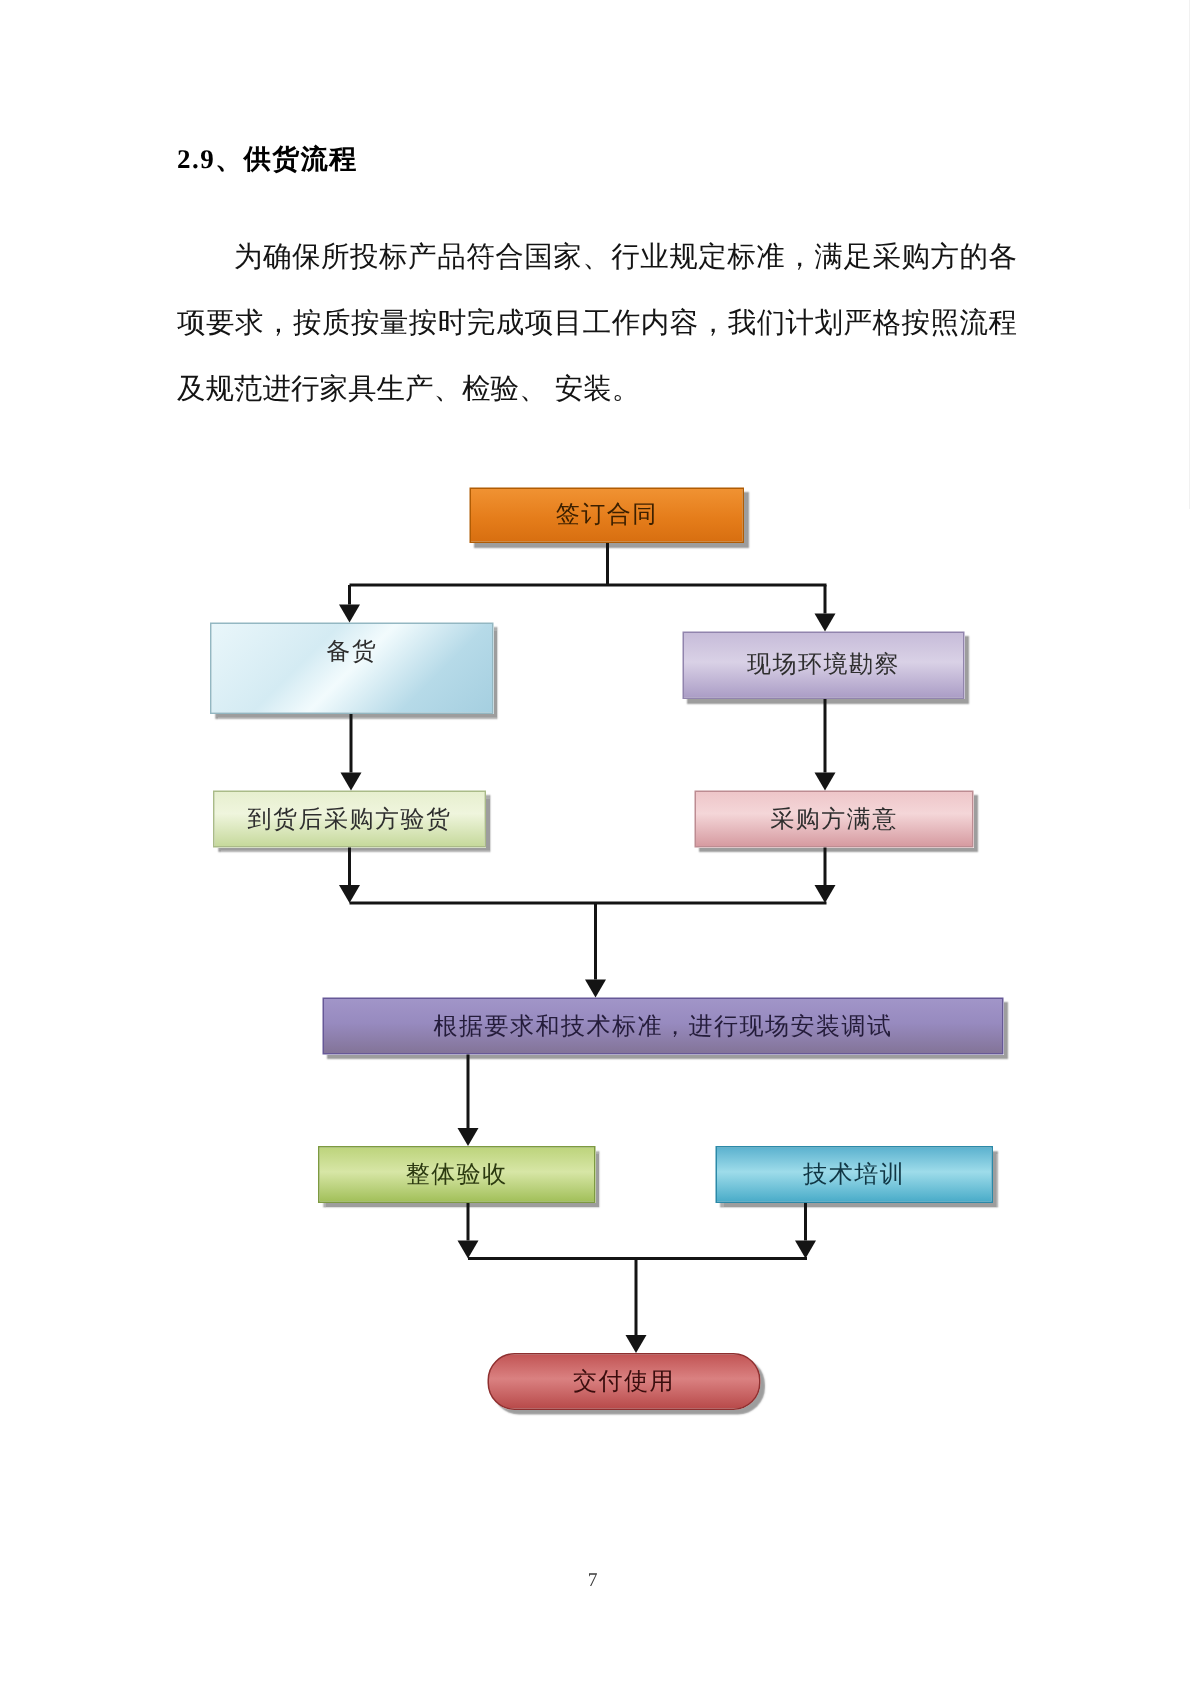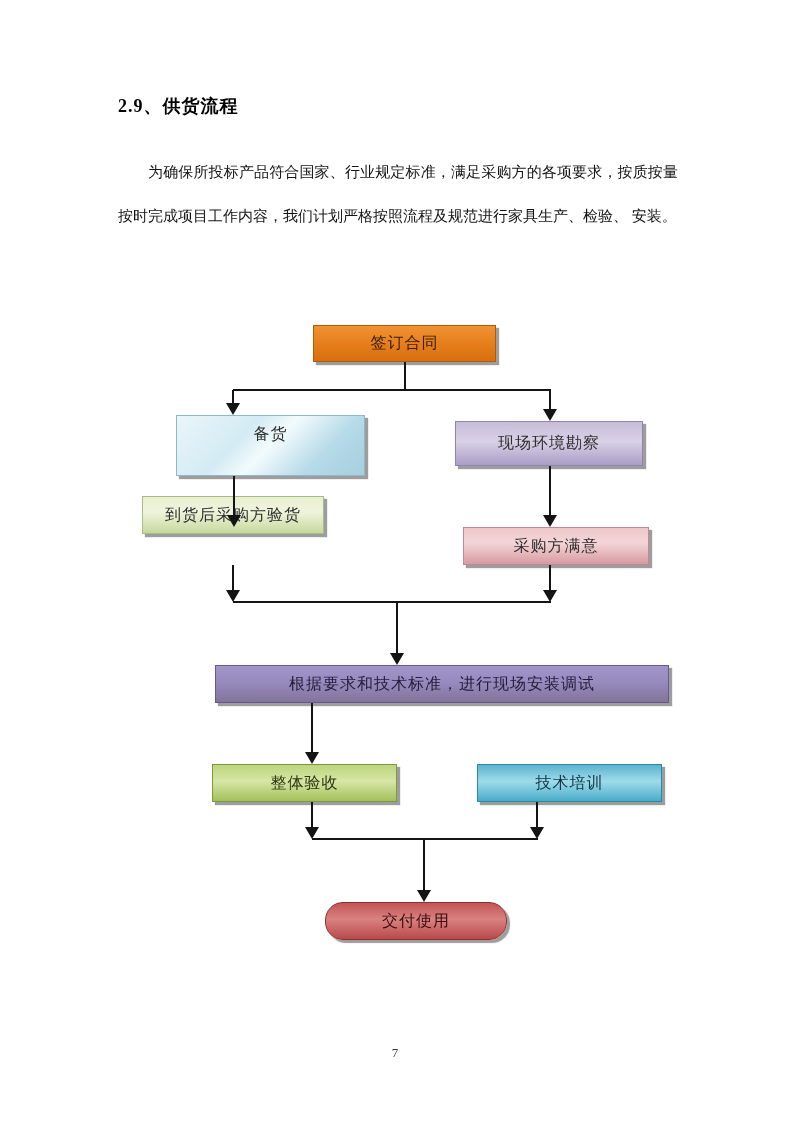--- a/index.html
+++ b/index.html
@@ -7,41 +7,41 @@
     position:relative; width:793px; height:1122px; margin:0 auto;
     background:#ffffff; overflow:hidden;
     font-family:"Liberation Serif","DejaVu Serif",serif; color:#111;
   }
   .heading {
     position:absolute; left:118px; top:94px;
     font-size:18px; font-weight:bold; color:#000; letter-spacing:1px;
   }
   .para {
     position:absolute; left:118px; top:150px; width:560px;
-    font-size:15px; line-height:44px; text-align:justify; text-indent:2em;
+    font-size:19px; line-height:44px; text-align:justify; text-indent:2em;
     color:#141414;
   }
   .flow { position:absolute; left:0; top:0; width:793px; height:1122px; }
   .node {
     position:absolute; box-sizing:border-box;
     display:flex; align-items:center; justify-content:center;
     font-size:16px; color:#2e2e2e; letter-spacing:1px;
     border:1px solid #888;
     box-shadow:3px 3px 1px rgba(105,105,105,0.65);
   }
   .n-sign    { left:313px; top:325px; width:183px; height:37px;
                background:linear-gradient(180deg,#f09232 0%,#e57d1b 55%,#d86f10 100%);
                border-color:#b05c04; color:#3c2000; }
   .n-prep    { left:140px; top:415px; width:189px; height:61px;
                background:linear-gradient(135deg,#e9f6fa 0%,#d4ebf3 35%,#f2fbfd 50%,#b6dae8 75%,#a5cfe0 100%);
-               border-color:#93b7c2; align-items:flex-start; padding-top:8px;margin-left:36px; }
+               border-color:#93b7c2; align-items:flex-start; padding-top:8px; }
   .n-survey  { left:455px; top:421px; width:188px; height:45px;
                background:linear-gradient(180deg,#c7bcd9 0%,#d9d1e6 45%,#ab9dc6 100%);
                border-color:#9184ad; }
-  .n-inspect { left:142px; top:496px; width:182px; height:38px;
+  .n-inspect { left:142px; top:527px; width:182px; height:38px;
                background:linear-gradient(180deg,#e7efcf 0%,#eff5dd 40%,#c6d99c 100%);
                border-color:#aabb88; }
   .n-satisf  { left:463px; top:527px; width:186px; height:38px;
                background:linear-gradient(180deg,#eec6c9 0%,#f4d6d8 40%,#d69ba1 100%);
                border-color:#bd8c92; }
   .n-install { left:215px; top:665px; width:454px; height:38px;
                background:linear-gradient(180deg,#a195c8 0%,#978abf 45%,#837498 100%,#8376b0 100%);
                border-color:#665897; color:#241c3a; }
   .n-accept  { left:212px; top:764px; width:185px; height:38px;
                background:linear-gradient(180deg,#bdd47c 0%,#d7e6a6 45%,#a2c05a 100%);

